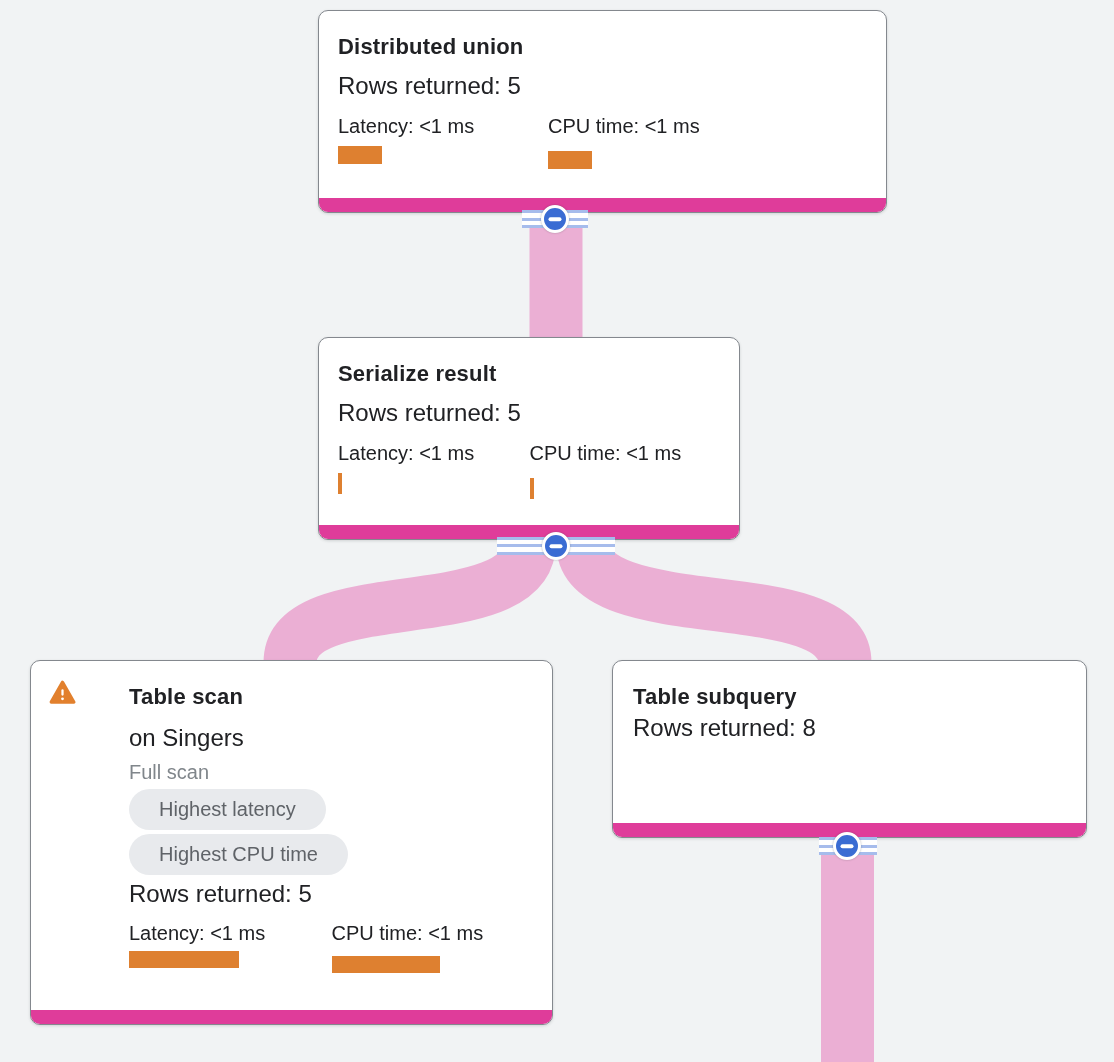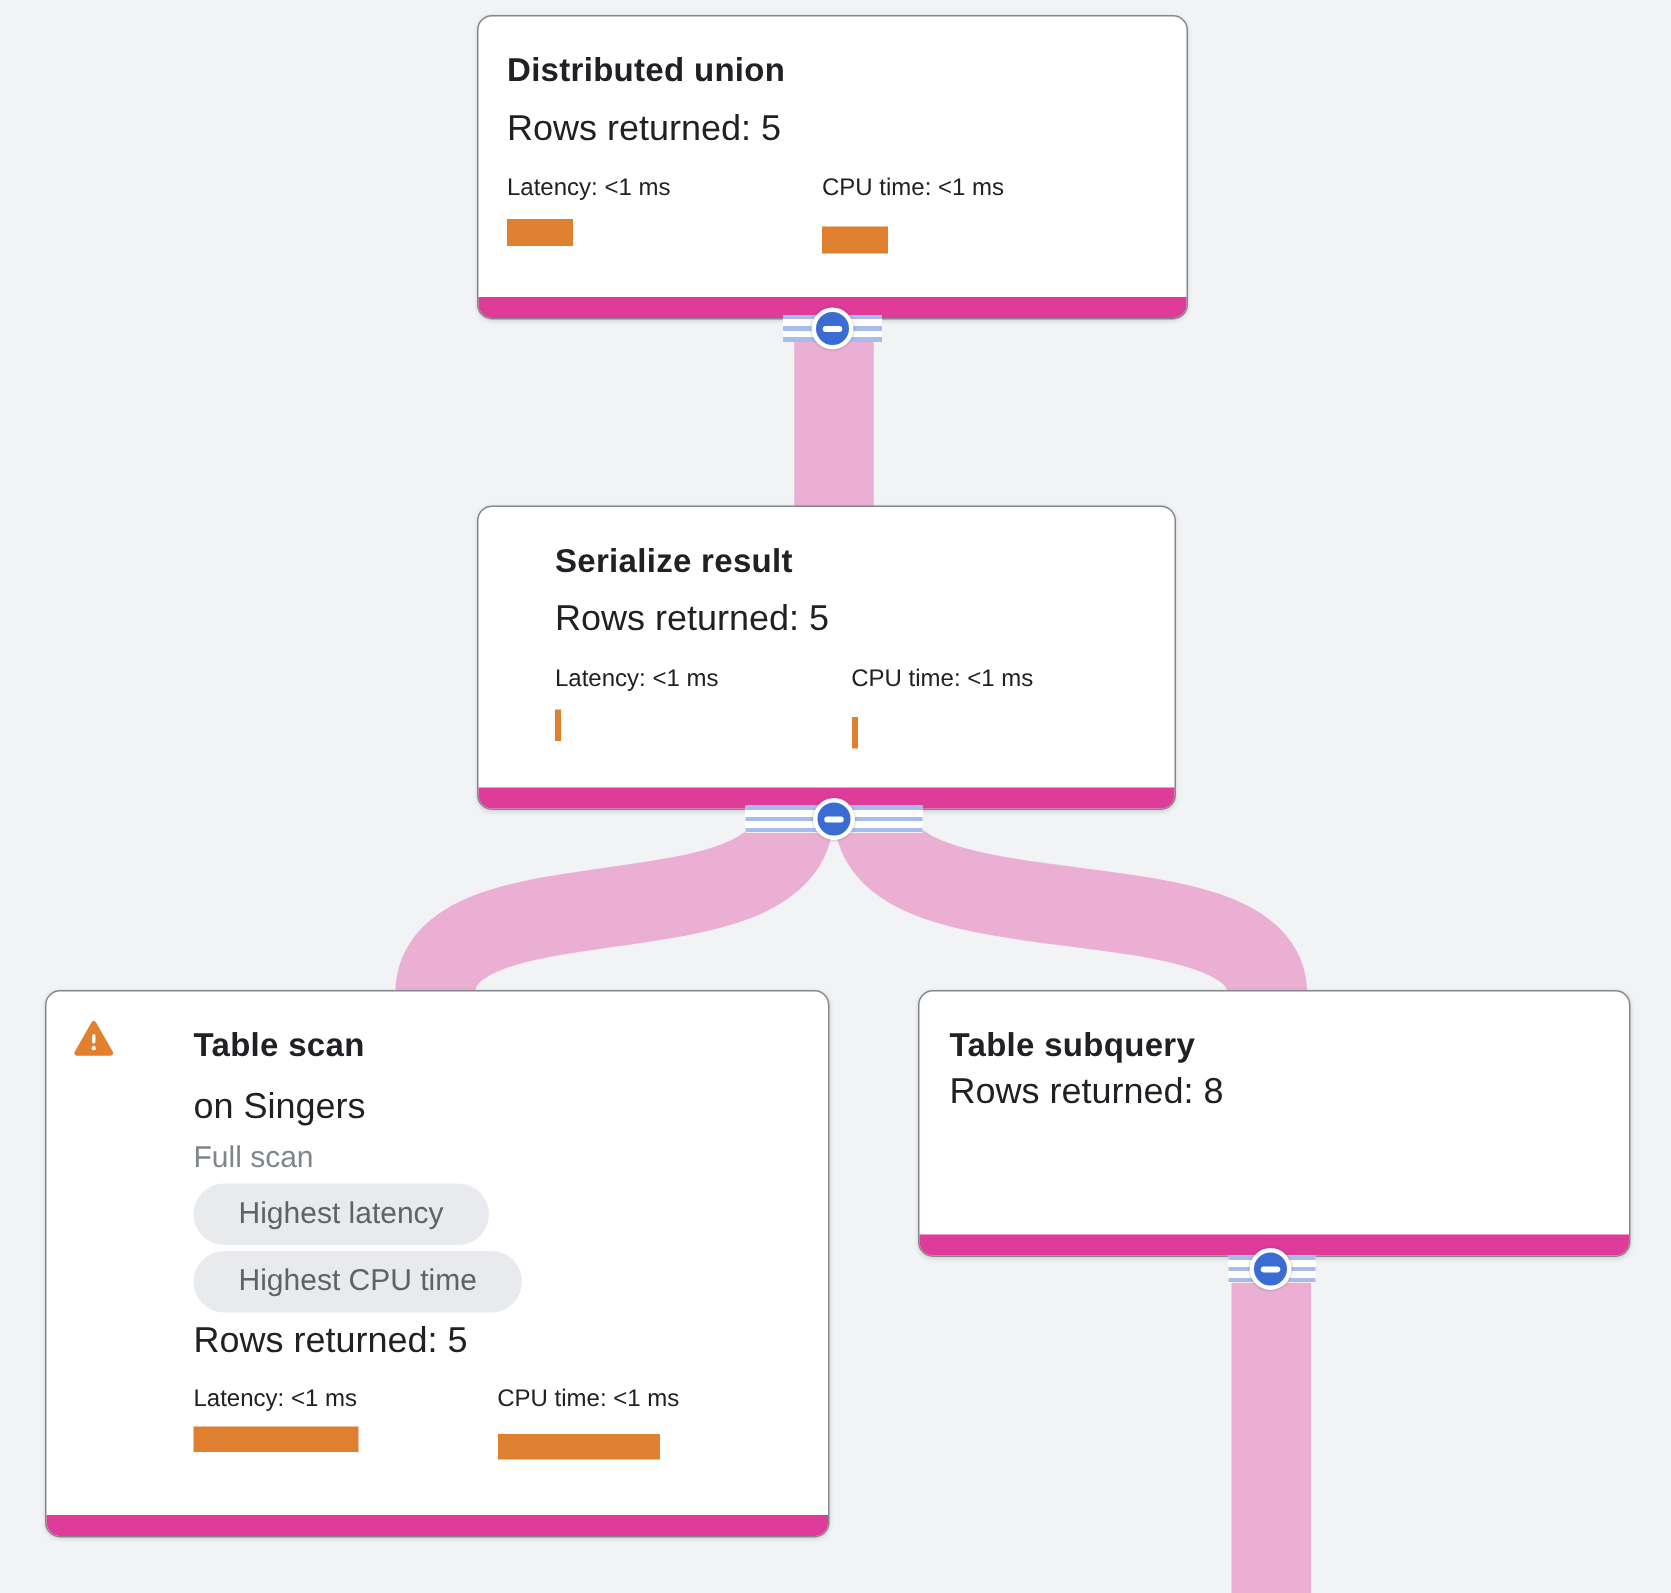--- a/index.html
+++ b/index.html
@@ -29,21 +29,21 @@
   .node-sub{font-size:24px;line-height:22px;margin-top:16px;}
   .node-note{font-size:20px;line-height:22px;margin-top:12px;color:var(--text-secondary,#80868b);}
   .badge{
     display:flex;align-items:center;width:fit-content;
     height:41px;border-radius:21px;padding:0 30px;
     background:var(--badge-bg,#e8eaed);color:var(--badge-text,#5f6368);
     font-size:20px;margin-top:6px;
   }
   .metrics{display:flex;margin-top:18px;}
   .metric-col{width:210px;}
-  .metric-label{font-size:16px;line-height:22px;}
+  .metric-label{font-size:20px;line-height:22px;}
   .bar{background:var(--metric-bar,#de8030);margin-top:9px;}
   .bar.offset{margin-top:14px;}
 
   
   .node.with-icon .node-content{padding-left:98px;}
   .warning-icon{position:absolute;left:18px;top:19px;width:27px;height:25px;}
   .node.table-scan .metric-col{width:212px;}
   .node.table-scan .metrics{margin-top:17px;}
   .node.table-scan .node-line{margin-top:8px;}
 
@@ -71,39 +71,39 @@
 </head>
 <body style="--bg: #f1f3f4; --accent: #df3c9a; --edge: #ebafd4; --metric-bar: #de8030; --collapse-blue: #3a6cd3; --stripe: #a6bcec; --badge-bg: #e8eaed; --badge-text: #5f6368; --text-primary: #202124; --text-secondary: #80868b;">
 
 <svg class="edges" width="1114" height="1062" viewBox="0 0 1114 1062" aria-hidden="true">
   <path d="M556 212 L556 339"></path>
   <path d="M529.5 542 C529.5 632, 290 578, 290 663"></path>
   <path d="M582.5 542 C582.5 632, 845 578, 845 663"></path>
   <path d="M847.5 836 L847.5 1062"></path>
 </svg>
 
-<div class="node" style="left:318px;top:10px;width:474px;height:203px;">
+<div class="node" style="left:318px;top:10px;width:569px;height:203px;">
   <div class="node-content">
     <div class="node-title">Distributed union</div>
     <div class="node-line">Rows returned: 5</div>
     <div class="metrics">
       <div class="metric-col">
         <div class="metric-label">Latency: &lt;1 ms</div>
         <div class="bar" style="width: 44px; height: 18px;"></div>
       </div>
       <div class="metric-col">
         <div class="metric-label">CPU time: &lt;1 ms</div>
         <div class="bar offset" style="width: 44px; height: 18px;"></div>
       </div>
     </div>
   </div>
   <div class="node-bar"></div>
 </div>
 
-<div class="node" style="left:318px;top:337px;width:466px;height:203px;padding-left:32px;">
+<div class="node" style="left:318px;top:337px;width:422px;height:203px;">
   <div class="node-content">
     <div class="node-title">Serialize result</div>
     <div class="node-line">Rows returned: 5</div>
     <div class="metrics">
       <div class="metric-col">
         <div class="metric-label">Latency: &lt;1 ms</div>
         <div class="bar" style="width: 4px; height: 21px;"></div>
       </div>
       <div class="metric-col">
         <div class="metric-label">CPU time: &lt;1 ms</div>

